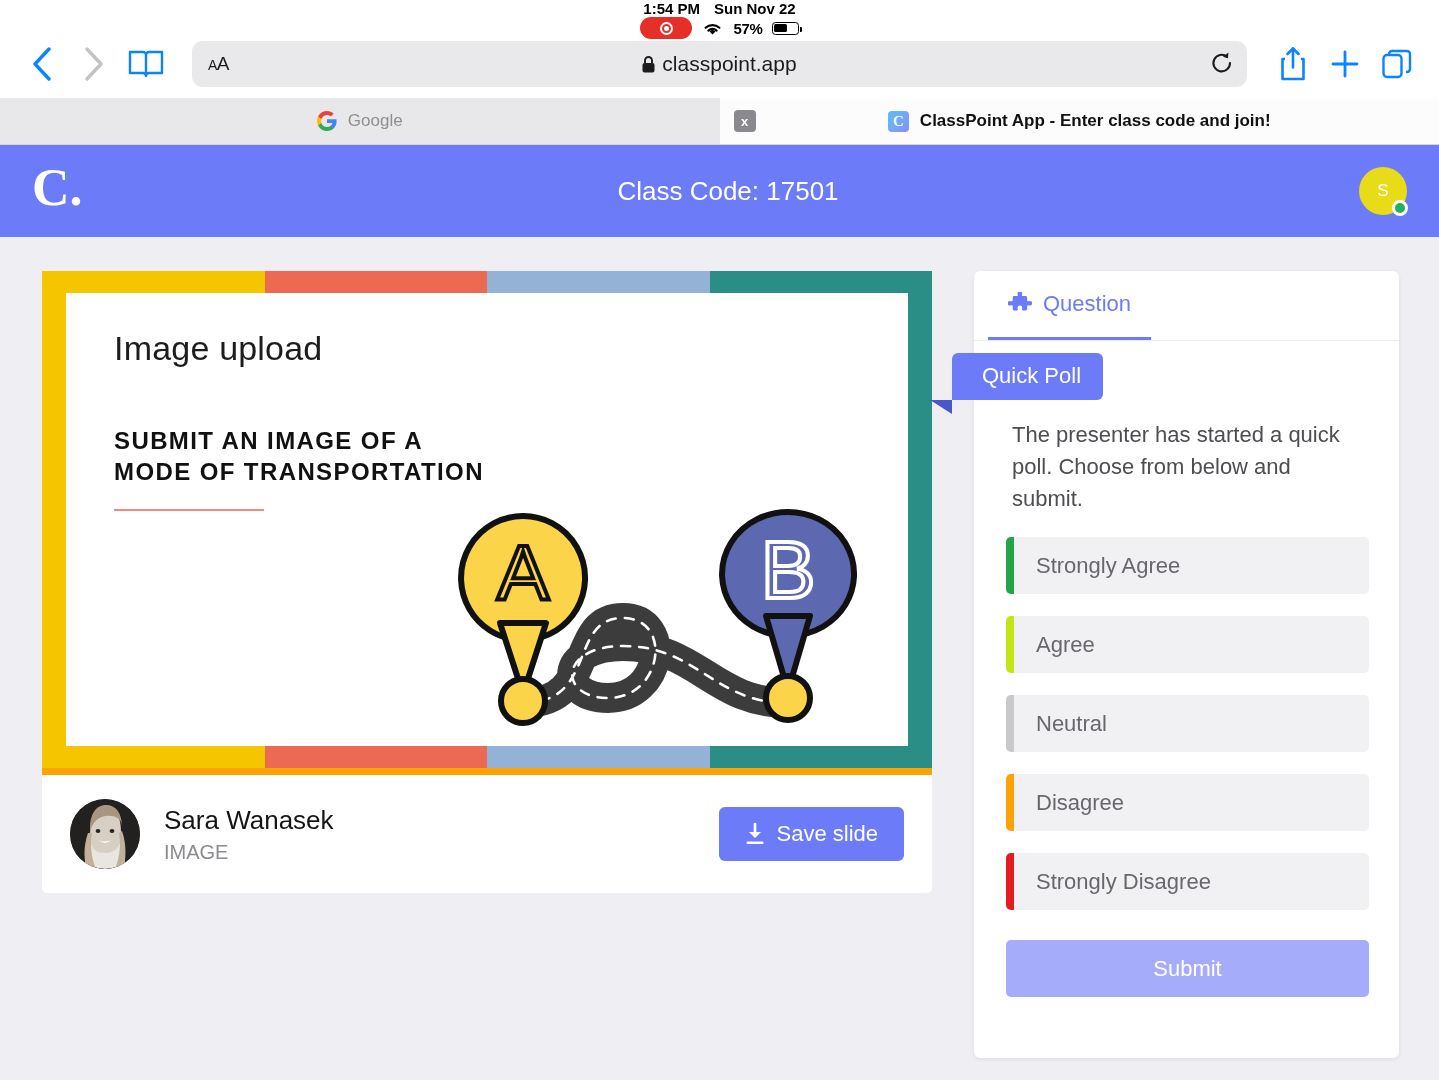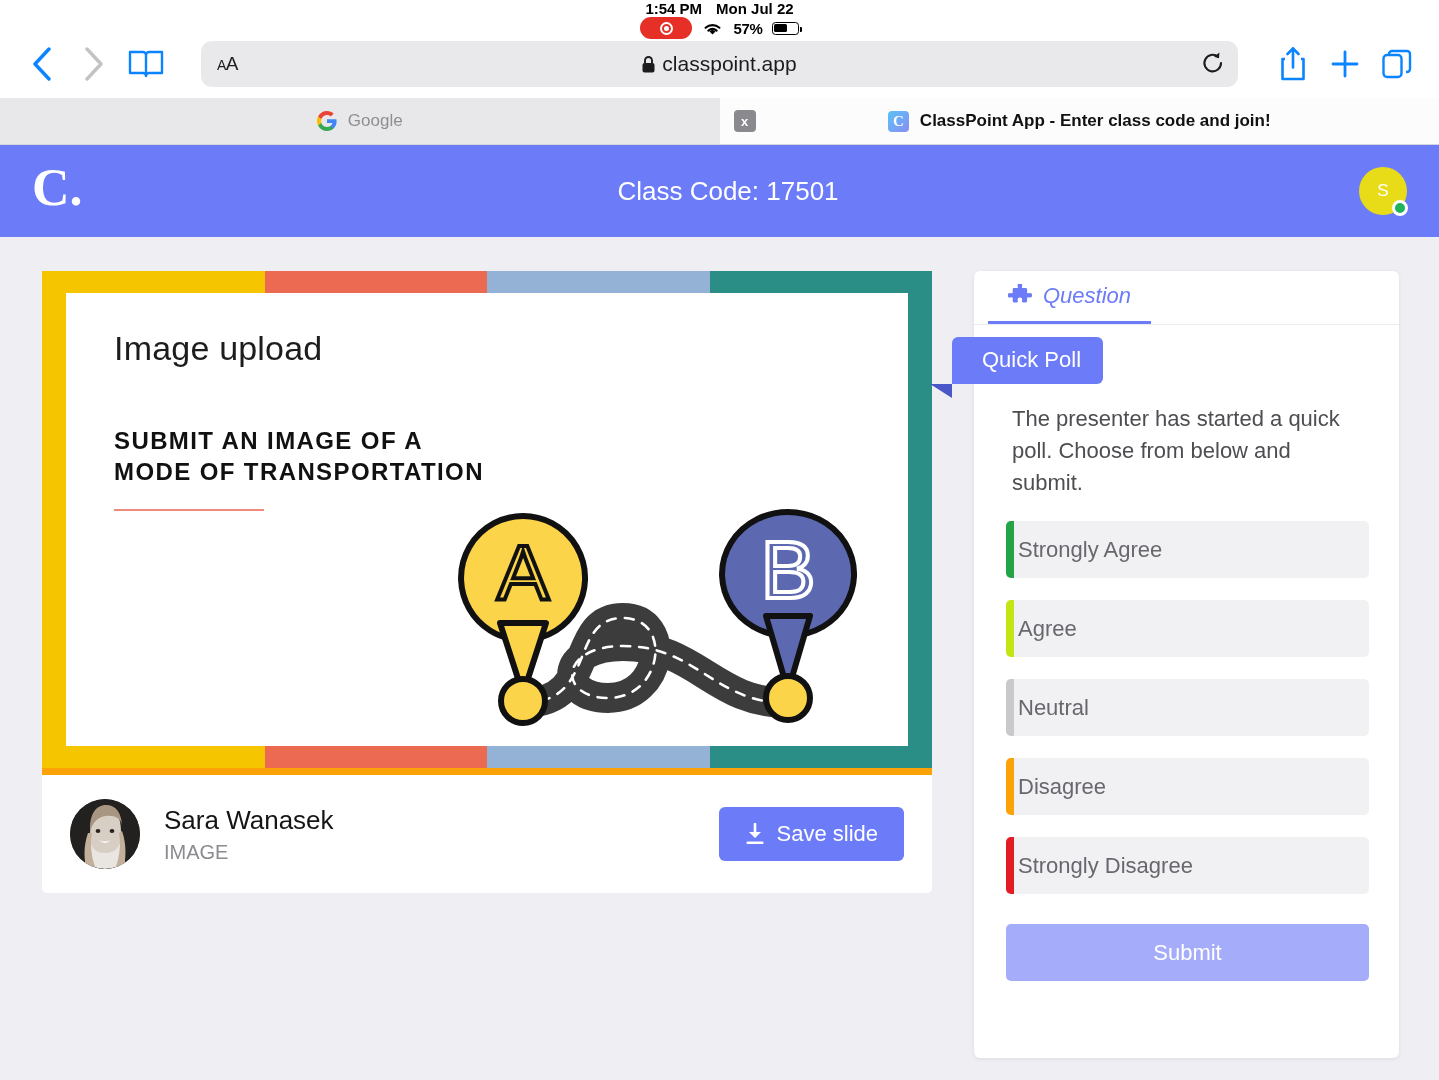--- a/index.html
+++ b/index.html
@@ -51,21 +51,21 @@
     padding: 0 18px;
     gap: 4px;
   }
   .tb-btn {
     width: 48px; height: 48px;
     display: flex; align-items: center; justify-content: center;
     color: #0a84ff;
   }
   .tb-btn.disabled { color: #c3c3c6; }
   .urlbar {
-    flex: 1; height: 46px; margin: 0 27px;
+    flex: 1; height: 46px; margin: 0 18px;
     background: #e9e9eb; border-radius: 11px;
     display: flex; align-items: center; position: relative;
     padding: 0 16px;
   }
   .aa-btn { font-size: 19px; color: #1c1c1e; letter-spacing: -0.5px; }
   .aa-btn .small { font-size: 14px; }
   .url-center {
     position: absolute; left: 0; right: 0;
     display: flex; align-items: center; justify-content: center; gap: 7px;
     font-size: 21px; color: #1c1c1e;
@@ -196,22 +196,22 @@
   }
 
   
   .right-col {
     margin-left: 42px; width: 428px;
     background: #fff; border-radius: 6px;
     box-shadow: 0 1px 4px rgba(0,0,0,.08);
     position: relative; height: 787px;
   }
   .tabs-row {
-    height: 54px; display: flex; align-items: center;
-    padding-left: 14px; border-bottom: 1px solid #ececf0; font-style: italic;
+    height: 70px; display: flex; align-items: center;
+    padding-left: 14px; border-bottom: 1px solid #ececf0;
   }
   .q-tab {
     height: 100%; display: flex; align-items: center; gap: 11px;
     padding: 0 20px; color: #6c7bf7; font-size: 22px;
     border-bottom: 3px solid #6c7bf7;
   }
   .ribbon-wrap { position: relative; height: 0; }
   .ribbon {
     position: absolute; left: -22px; top: 12px;
     background: #6c7bf7; color: #fff;
@@ -228,35 +228,35 @@
     padding: 78px 50px 0 38px;
     font-size: 22px; color: #4d4d52; line-height: 1.46;
   }
   .options { padding: 22px 30px 0 32px; }
   .option {
     height: 57px; background: #f1f1f3;
     border-radius: 5px; margin-bottom: 22px;
     display: flex; align-items: center; overflow: hidden;
   }
   .opt-marker { width: 8px; height: 100%; flex-shrink: 0; }
-  .opt-label { padding-left: 4px; font-size: 22px; color: #67676d; }
+  .opt-label { padding-left: 22px; font-size: 22px; color: #67676d; }
   .submit-btn {
     margin: 8px 30px 0 32px; width: calc(100% - 62px);
     height: 57px; border: none; border-radius: 5px;
     background: #a5adfa; color: #fff; font-size: 22px;
     font-family: "Liberation Sans", sans-serif;
   }
 </style>
 </head>
 <body>
 
 <div class="statusbar">
   <div class="sb-left">
     <span>1:54 PM</span>
-    <span>Mon Jul 22</span>
+    <span>Sun Nov 22</span>
   </div>
   <div class="sb-spacer"></div>
   <div class="sb-right">
     <div class="rec-pill">
       <div class="rec-dot-outer">
           <div class="rec-dot-inner"></div>
         </div>
     </div>
     <svg width="23" height="17" viewBox="0 0 23 17">
       <path d="M11.5 14.6l3-3.2a4.4 4.4 0 00-6 0z" fill="#000"></path>

